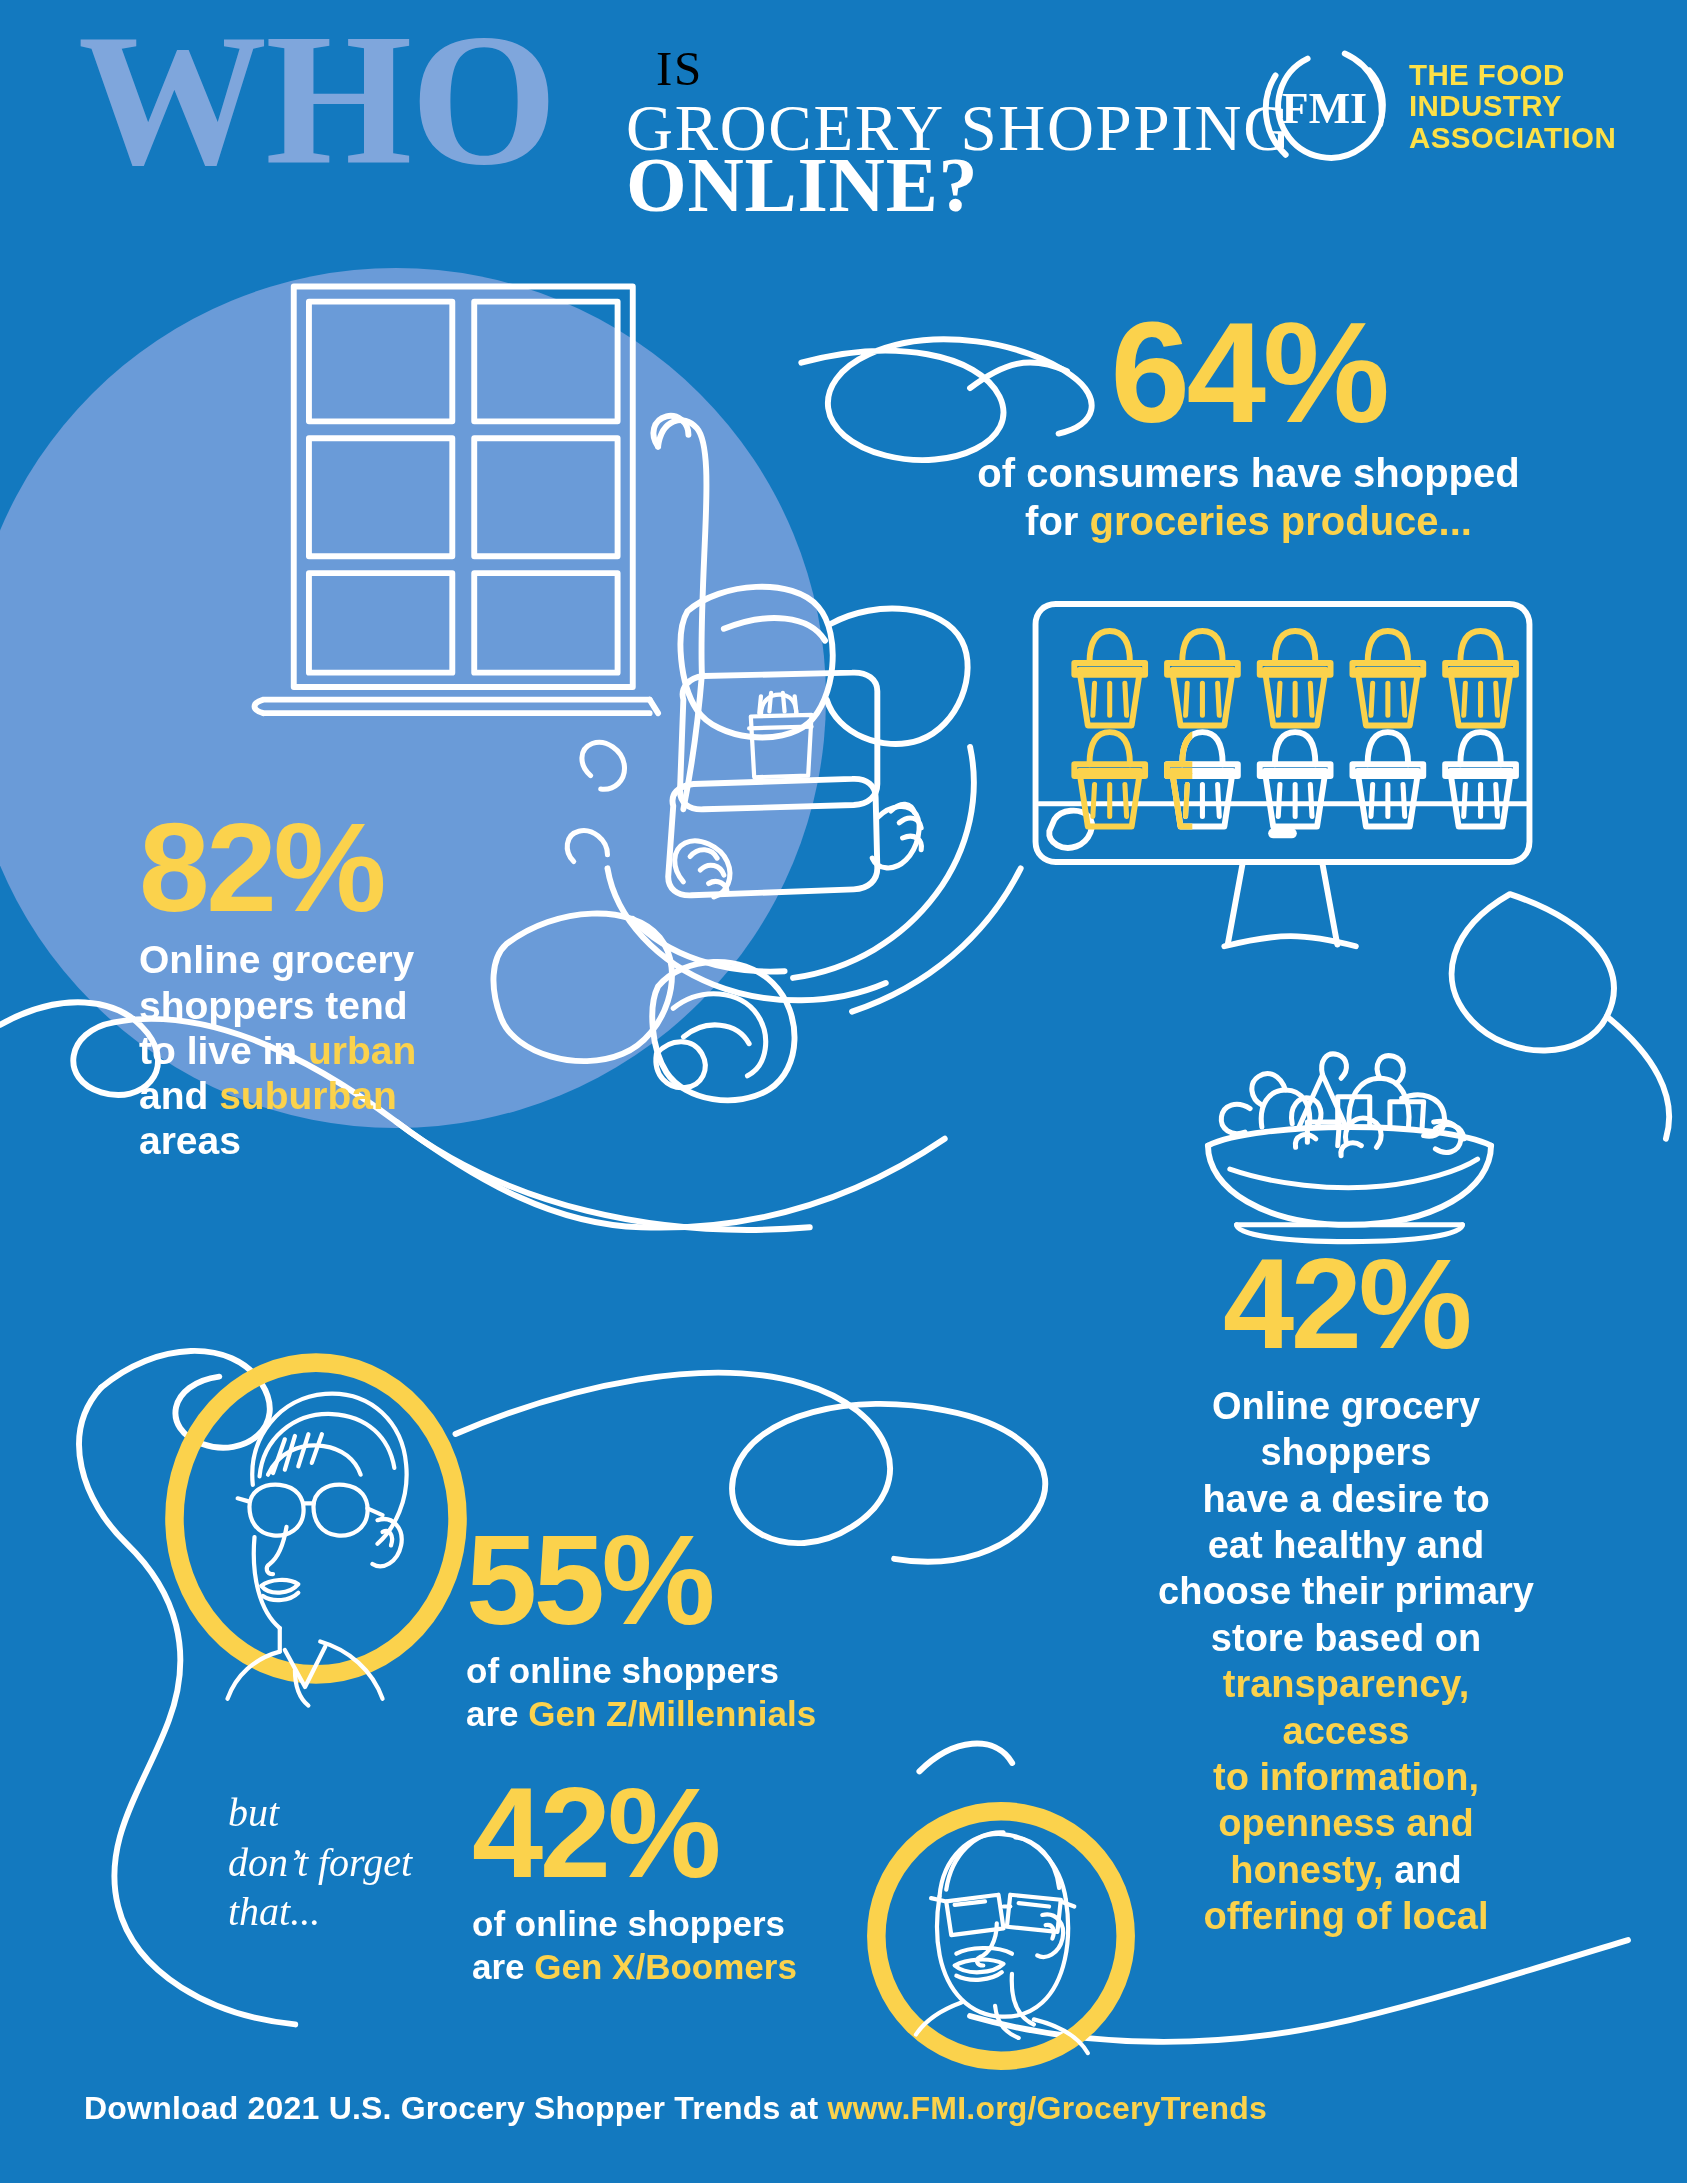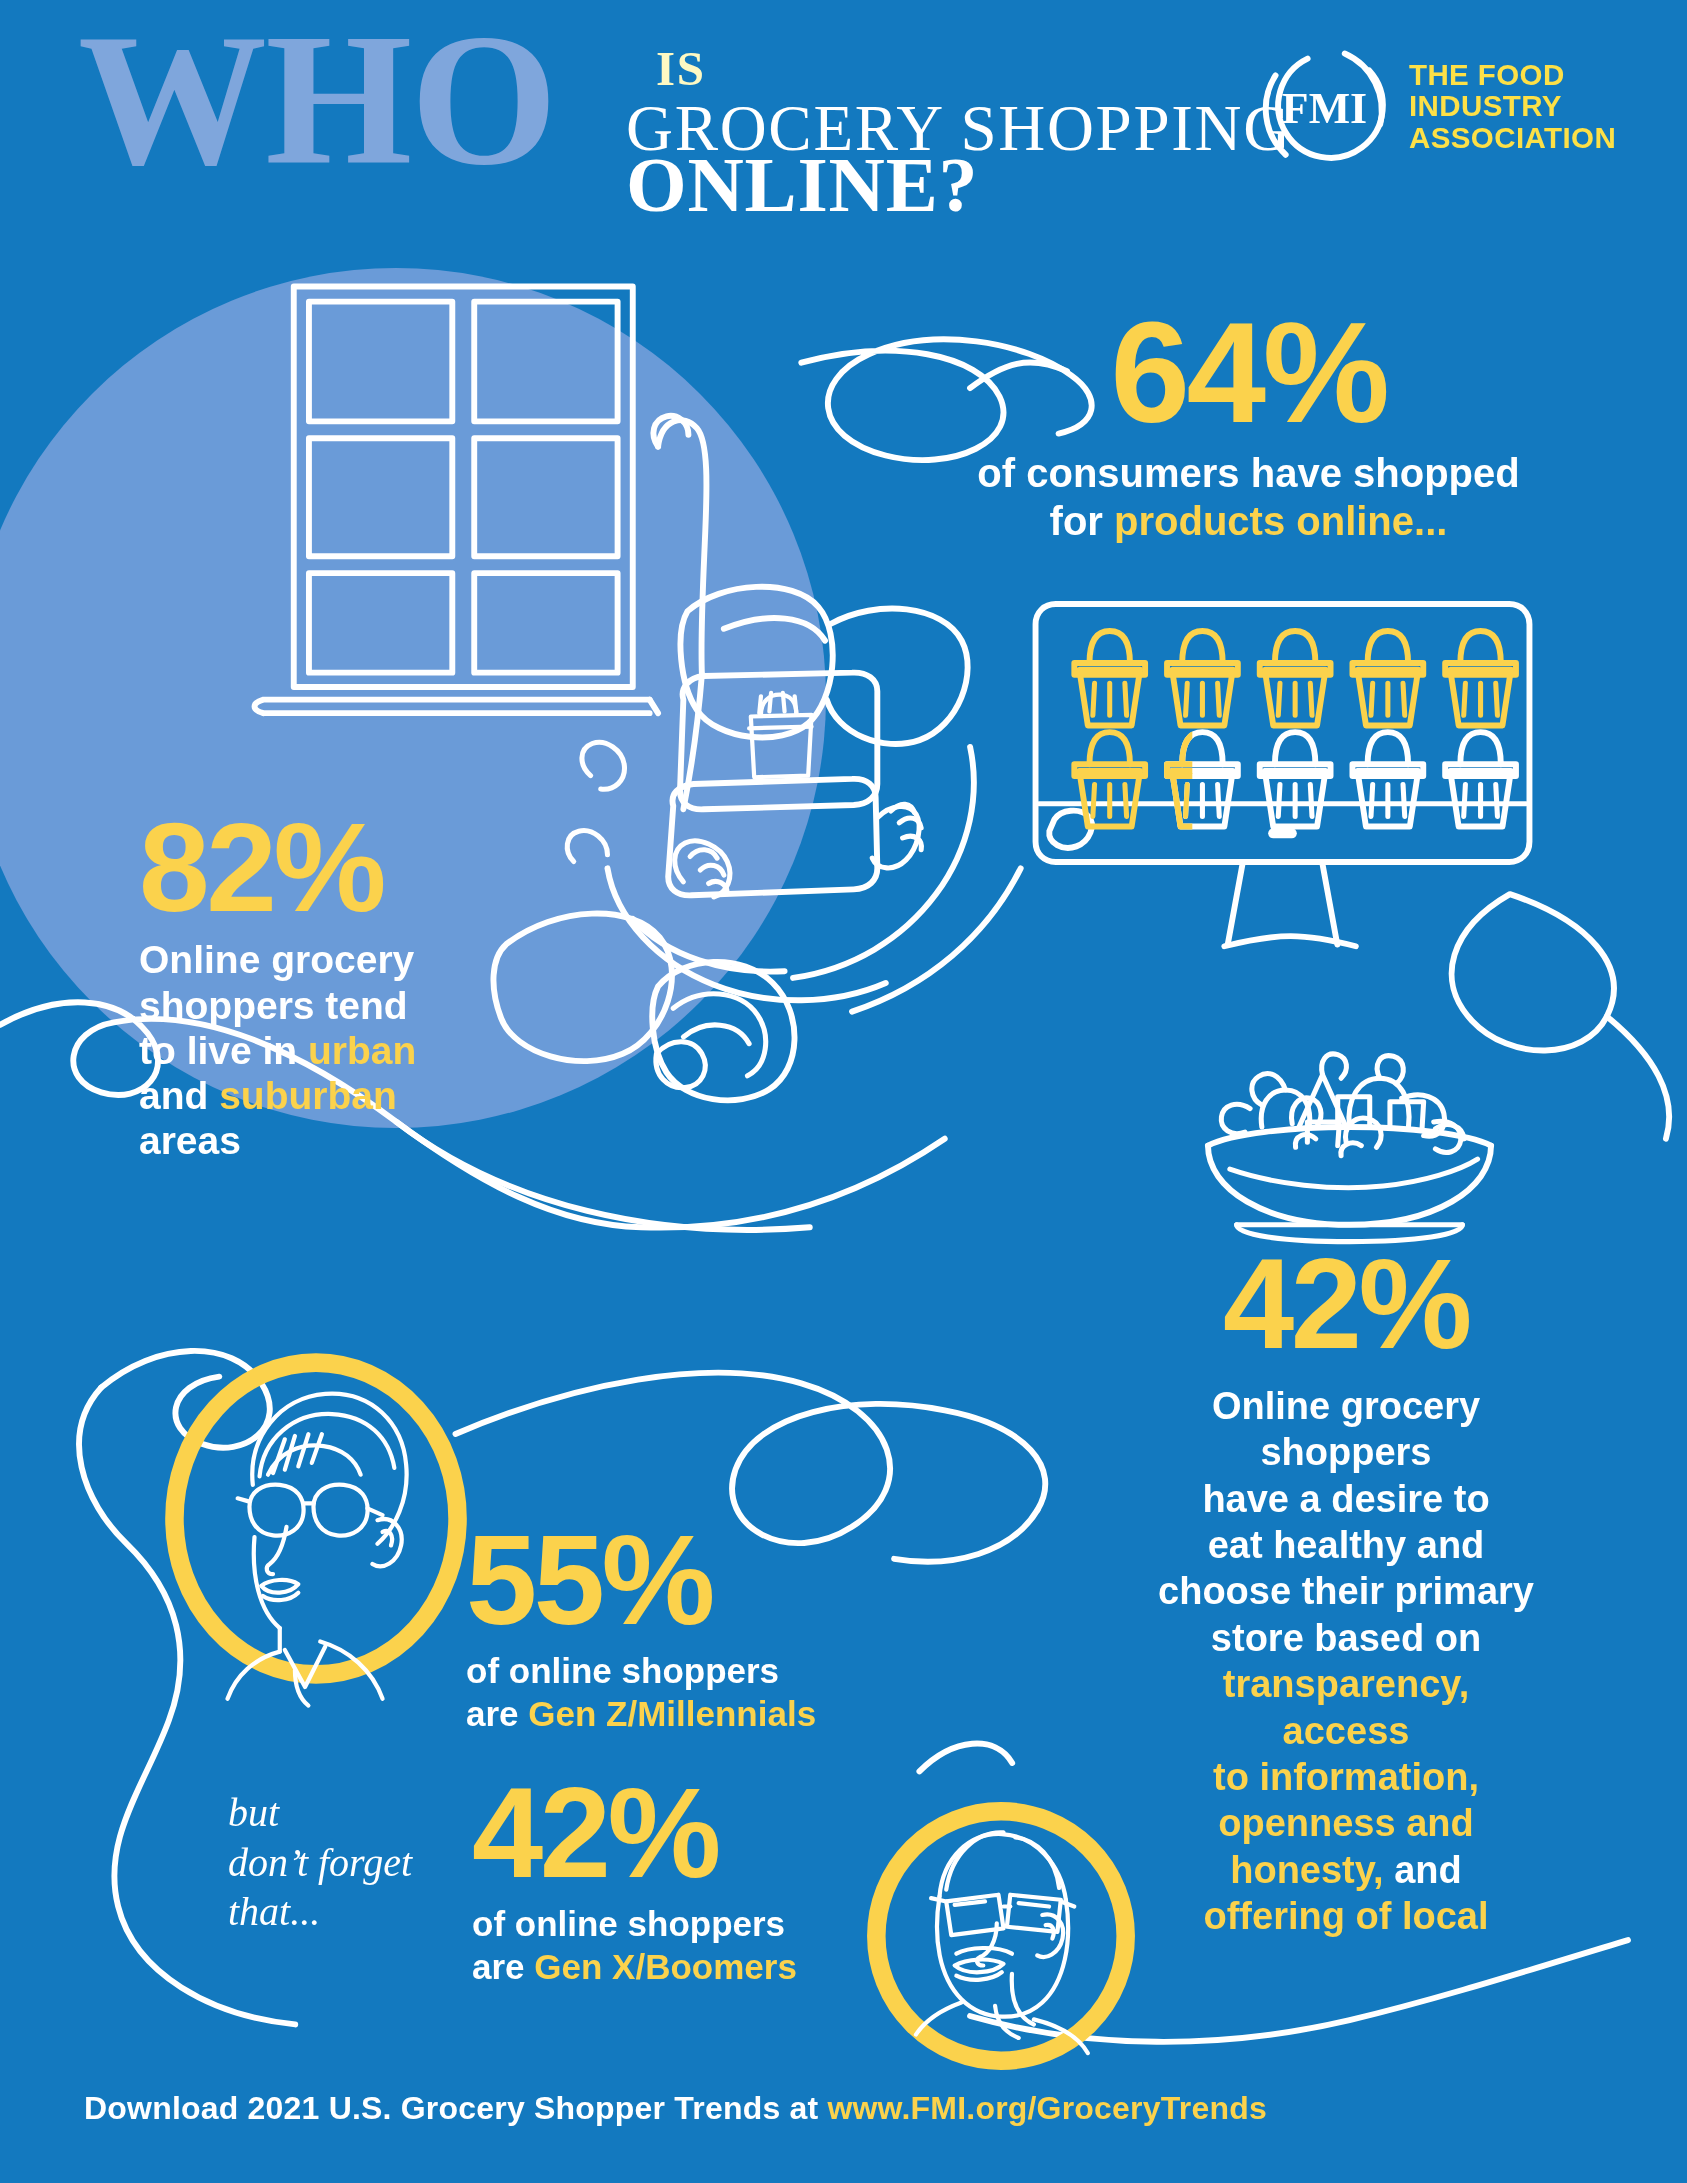--- a/index.html
+++ b/index.html
@@ -29,23 +29,22 @@
     letter-spacing: -1.7px;
     color: #7fa6dc;
     line-height: 1;
   }
   #is-word {
     position: absolute;
     left: 656px;
     top: 40px;
     font-family: "Liberation Serif", serif;
     font-size: 49px;
-    color: #fef9c3;
+    color: #000000;
     letter-spacing: 1.7px;
-    font-weight: bold;
   }
   #grocery-shopping-word {
     position: absolute;
     left: 626px;
     top: 91px;
     font-family: "Liberation Serif", serif;
     font-size: 65px;
     color: #ffffff;
     letter-spacing: 1.7px;
     white-space: nowrap;
@@ -343,21 +342,21 @@
       <div><span>to live in </span><span class="hl">urban</span></div>
       <div><span>and </span><span class="hl">suburban</span></div>
       <div>areas</div>
     </div>
   </div>
 
   <div id="stat-64">
     <div class="num">64%</div>
     <div class="cap">
       <div>of consumers have shopped</div>
-      <div><span>for </span><span class="hl">products online...</span></div>
+      <div><span>for </span><span class="hl">groceries produce...</span></div>
     </div>
   </div>
 
   <svg class="abs" style="left:1025px; top:599px;" width="515" height="354" viewBox="0 0 610 420">
 
     <path class="stroke-w" stroke-width="7" d="M12 30 C12 16 22 6 36 6 L574 6 C588 6 598 16 598 30 L598 288 C598 302 588 312 574 312 L36 312 C22 312 12 302 12 288 Z"></path>
     <path class="stroke-w" stroke-width="6" d="M16 243 L594 243"></path>
     <rect x="288" y="272" width="34" height="12" rx="6" fill="#ffffff"></rect>
 
     <path class="stroke-w" stroke-width="7" d="M258 312 L240 410 M352 312 L370 410"></path>

